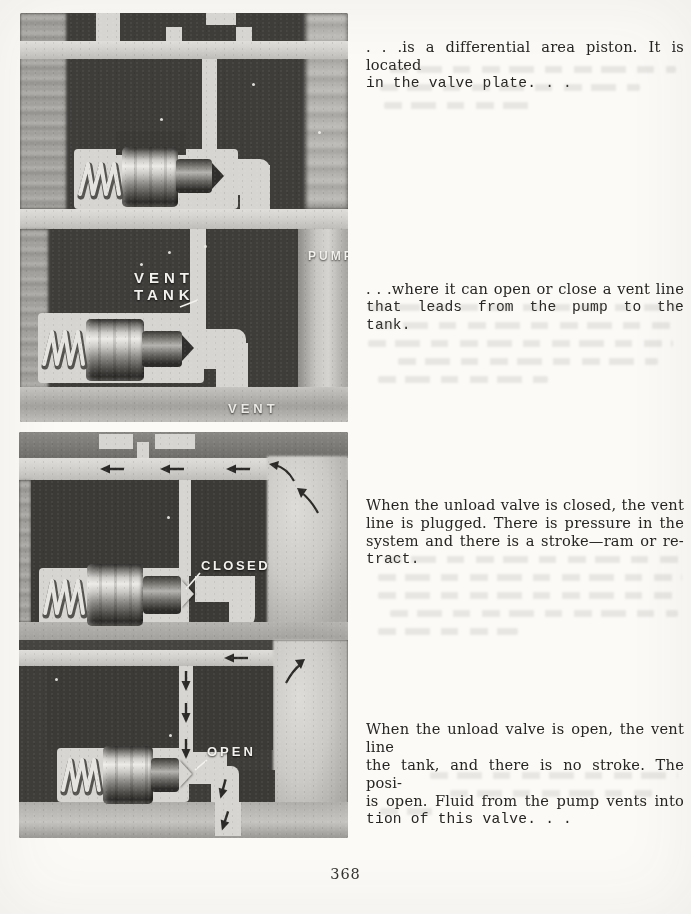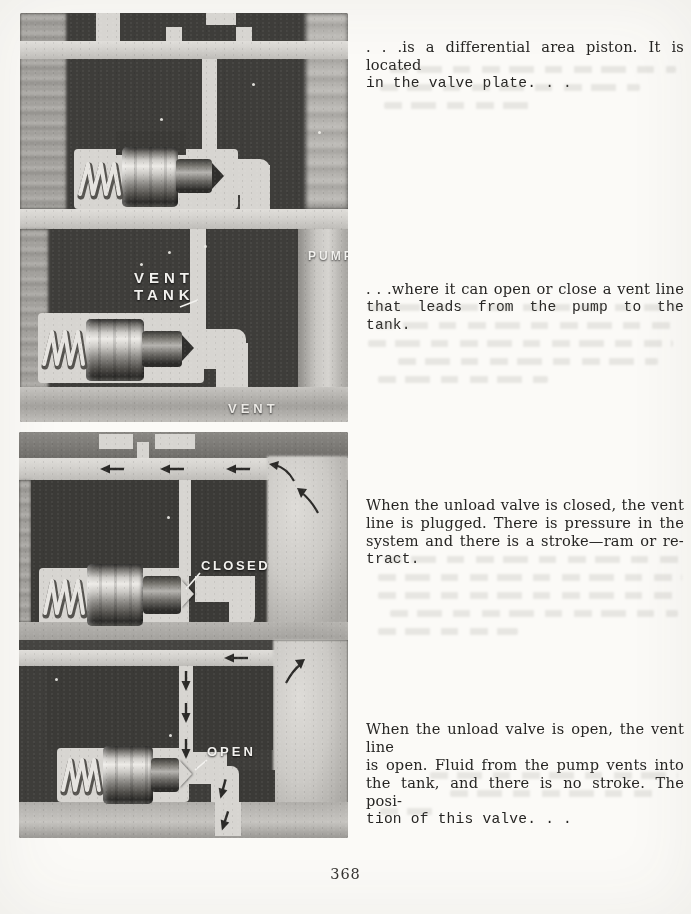--- a/index.html
+++ b/index.html
@@ -239,22 +239,22 @@
 
   <div class="caption" style="left:366px;top:496px;">
     <div class="cap-line">When the unload valve is closed, the vent</div>
     <div class="cap-line">line is plugged.  There is pressure in the</div>
     <div class="cap-line">system and there is a stroke—ram or re-</div>
     <div class="cap-line last">tract.</div>
   </div>
 
   <div class="caption" style="left:366px;top:720px;">
     <div class="cap-line">When the unload valve is open, the vent line</div>
+    <div class="cap-line">the tank, and there is no stroke.  The posi-</div>
     <div class="cap-line">is open.  Fluid from the pump vents into</div>
-    <div class="cap-line">the tank, and there is no stroke.  The posi-</div>
     <div class="cap-line last">tion of this valve. . .</div>
   </div>
 
   <div class="ghost" style="left:380px;top:66px;width:300px;">
     <div class="ghost-row" style="width:286px;margin-left:10px;"></div>
     <div class="ghost-row" style="width:260px;"></div>
     <div class="ghost-row" style="width:150px;margin-left:4px;"></div>
   </div>
   <div class="ghost" style="left:368px;top:304px;width:316px;">
     <div class="ghost-row" style="width:310px;"></div>

